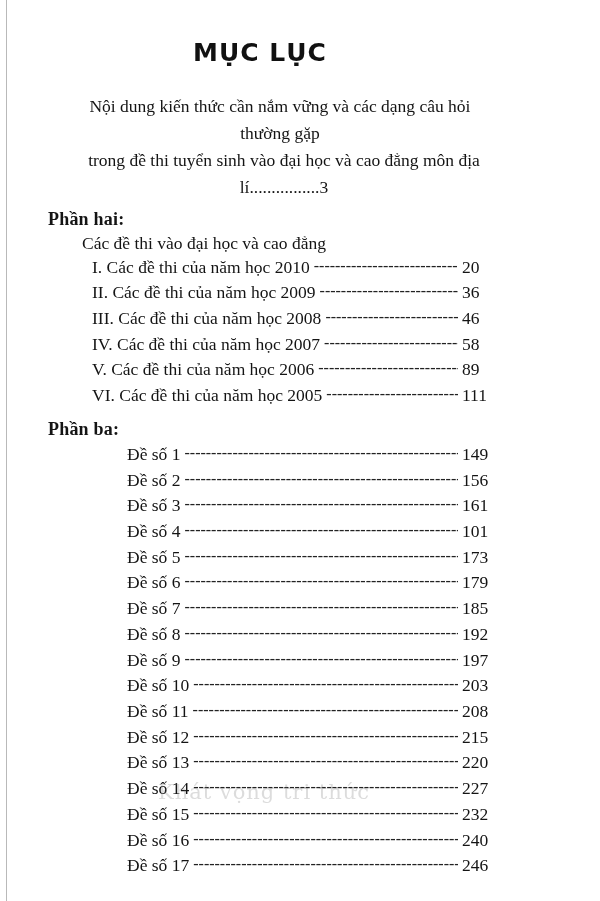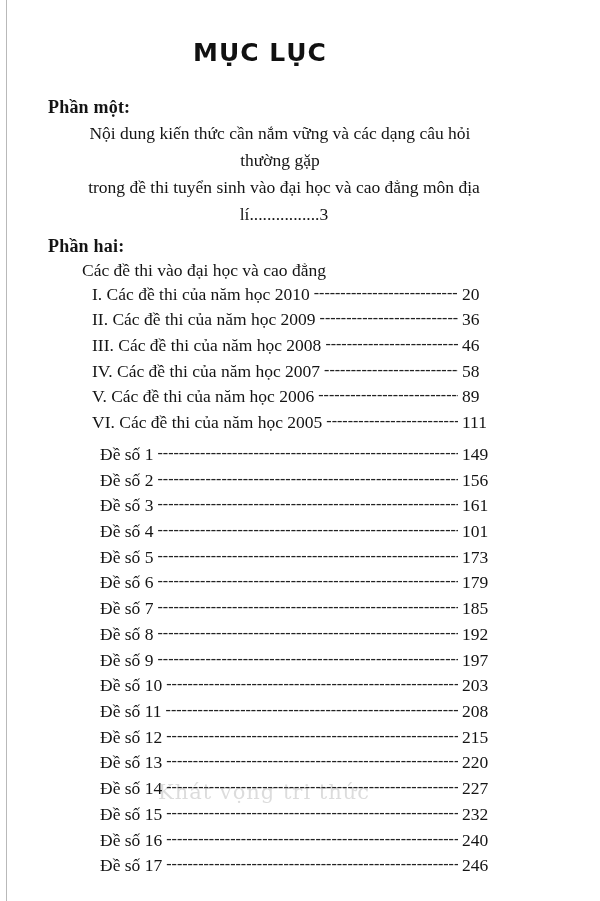--- a/index.html
+++ b/index.html
@@ -103,21 +103,21 @@
   }
 
   .toc li .page-no {
     flex: 0 0 auto;
     padding-left: 4px;
     text-align: left;
     min-width: 28px;
   }
 
   .group-roman li { margin-left: 62px; }
-  .group-de li { margin-left: 70px; }
+  .group-de li { margin-left: 97px; }
 
   .spacer-sm { height: 6px; }
   .spacer-xs { height: 3px; }
 
   
   .watermark {
     position: absolute;
     left: 0;
     right: 0;
     top: 780px;
@@ -142,21 +142,20 @@
 </style>
 </head>
 <body>
 
 <div class="page">
 
   <div class="gutter-rule"></div>
 
   <h1 class="title">MỤC LỤC</h1>
 
-  <div class="part-heading">Phần một:</div>
 
   <div class="para">
     <span class="ln first">Nội dung kiến thức cần nắm vững và các dạng câu hỏi thường gặp</span>
     <span class="ln"><span>trong đề thi tuyển sinh vào đại học và cao đẳng môn địa lí</span><span>................</span><span>3</span></span>
   </div>
 
   <div class="spacer-xs"></div>
 
   <div class="part-heading">Phần hai:</div>
   <div class="subhead">Các đề thi vào đại học và cao đẳng</div>
@@ -189,20 +188,21 @@
       </li>
       <li>
         <span class="label">VI. Các đề thi của năm học 2005</span>
         <span class="dots">--------------------------------------------------------------------------------------------------------------------------------</span>
         <span class="page-no">111</span>
       </li>
     </ul>
 
   <div class="spacer-sm"></div>
 
+  <div class="part-heading">Phần ba:</div>
 
   <ul class="toc group-de" id="part-three-list">
       <li>
         <span class="label">Đề số 1</span>
         <span class="dots">--------------------------------------------------------------------------------------------------------------------------------</span>
         <span class="page-no">149</span>
       </li>
       <li>
         <span class="label">Đề số 2</span>
         <span class="dots">--------------------------------------------------------------------------------------------------------------------------------</span>

